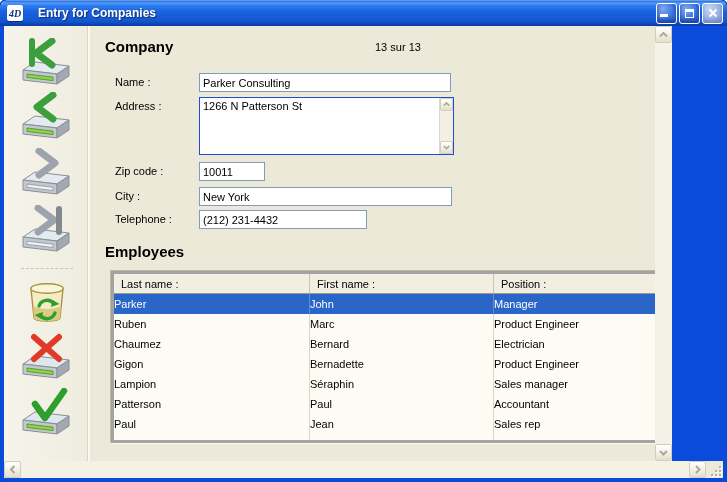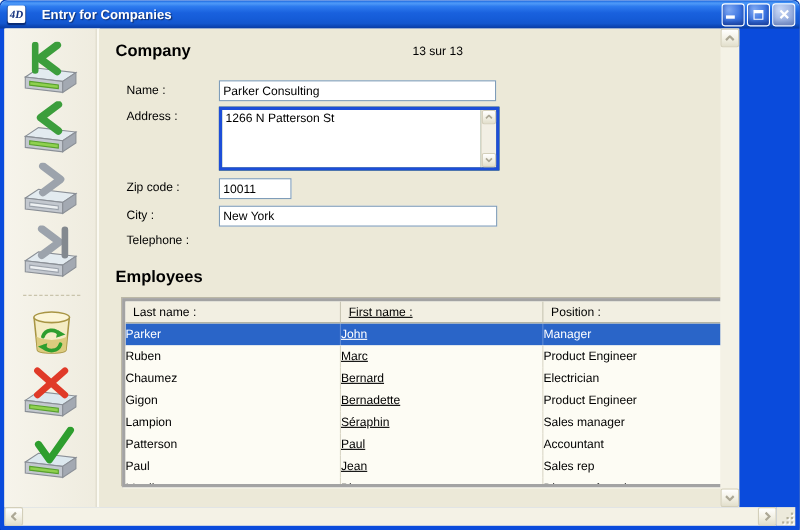--- a/index.html
+++ b/index.html
@@ -42,21 +42,21 @@
   .tool{position:absolute;left:15px;width:56px;height:50px;cursor:pointer;}
   .tool-sep{position:absolute;left:17px;width:52px;border-top:1px dashed #C9C4AC;}
 
   
   .section-title{position:absolute;font-size:15px;font-weight:bold;color:#000;}
   .counter{position:absolute;font-size:11px;color:#000;}
   .flabel{position:absolute;font-size:11px;color:#000;}
   .finput{position:absolute;height:19px;border:1px solid #7F9DB9;background:#fff;
     font-size:11px;padding:6px 3px;color:#000;}
 
-  .address-box{position:absolute;border:3px solid #1d4ed8;background:#14532d;padding-left:16px;}
+  .address-box{position:absolute;border:1px solid #1d4ed8;background:#a21caf;padding-left:16px;}
   .address-text{position:absolute;left:0;top:0;right:14px;bottom:0;border:none;resize:none;
     overflow:hidden;font-size:11px;padding:2px 3px;background:#fff;color:#000;outline:none;}
   .addr-scroll{position:absolute;top:0;right:0;bottom:0;width:14px;
     background:#F2EFE4;border-left:1px solid #DDD9C8;}
   .mini-btn{position:absolute;left:0;width:13px;height:13px;border-radius:2px;
     border:1px solid #D3CFBA;display:flex;align-items:center;justify-content:center;
     background:linear-gradient(180deg,#FFFFFF,#F2F0E4 55%,#E2DFCC);color:#ACA896;}
 
   
   .emp-table{position:absolute;display:flex;background:#FDFCF4;
@@ -65,21 +65,21 @@
   .thead{display:flex;height:20px;line-height:20px;background:#F2EFE2;
     border-bottom:1px solid #999C8C;flex:none;}
   .hcell{font-size:11px;color:#000;padding-left:7px;white-space:nowrap;overflow:hidden;
     border-right:1px solid #C9C6B4;}
   .rows{flex:1;overflow:hidden;}
   .trow{display:flex;height:20px;line-height:20px;background:#FDFCF4;}
   .trow.selected{background:#2A65C8;color:#fff;}
   .tcell{font-size:11px;white-space:nowrap;overflow:hidden;
     border-right:1px solid #D9D6C6;}
   .trow.selected .tcell{border-right-color:rgba(255,255,255,.25);}
-  .c0{width:196px;flex:none;} .c1{width:184px;flex:none;text-decoration:underline;} .c2{flex:1;border-right:none;}
+  .c0{width:196px;flex:none;} .c1{width:184px;flex:none;} .c2{flex:1;border-right:none;}
 
   .emp-scroll{position:relative;width:17px;flex:none;background:#EDF1FA;
     border-left:1px solid #C4C1B0;}
   .sb-btn{position:absolute;left:0;width:17px;height:17px;border-radius:2px;
     border:1px solid #ABBCE4;display:flex;align-items:center;justify-content:center;
     background:linear-gradient(180deg,#FDFEFF 0%,#D7E5FD 45%,#BCD3FA 55%,#CFE0FD 100%);
     color:#3A5796;}
   .sb-thumb{position:absolute;left:0;right:0;top:18px;height:78px;border-radius:2px;
     border:1px solid #94ACE0;background:linear-gradient(90deg,#D8E5FD,#B6CDF9 55%,#C4D6FB);
     display:flex;align-items:center;justify-content:center;}
@@ -233,20 +233,21 @@
         </div>
       </div>
 
       <div class="flabel" style="left:25px;top:139px">Zip code :</div>
       <input class="finput" style="left: 109px; top: 136px; width: 66px;" value="10011">
 
       <div class="flabel" style="left:25px;top:164px">City :</div>
       <input class="finput" style="left: 109px; top: 161px; width: 253px;" value="New York">
 
       <div class="flabel" style="left:25px;top:187px">Telephone :</div>
+      <input class="finput" style="left: 109px; top: 184px; width: 168px;" value="(212) 231-4432">
 
       <div class="section-title" style="left:15px;top:217px">Employees</div>
 
       <div class="emp-table" style="left:21px;top:245px;width:580px;height:172px">
         <div class="emp-main">
           <div class="thead">
             <div class="hcell c0">Last name :</div>
             <div class="hcell c1">First name :</div>
             <div class="hcell c2">Position :</div>
           </div>

